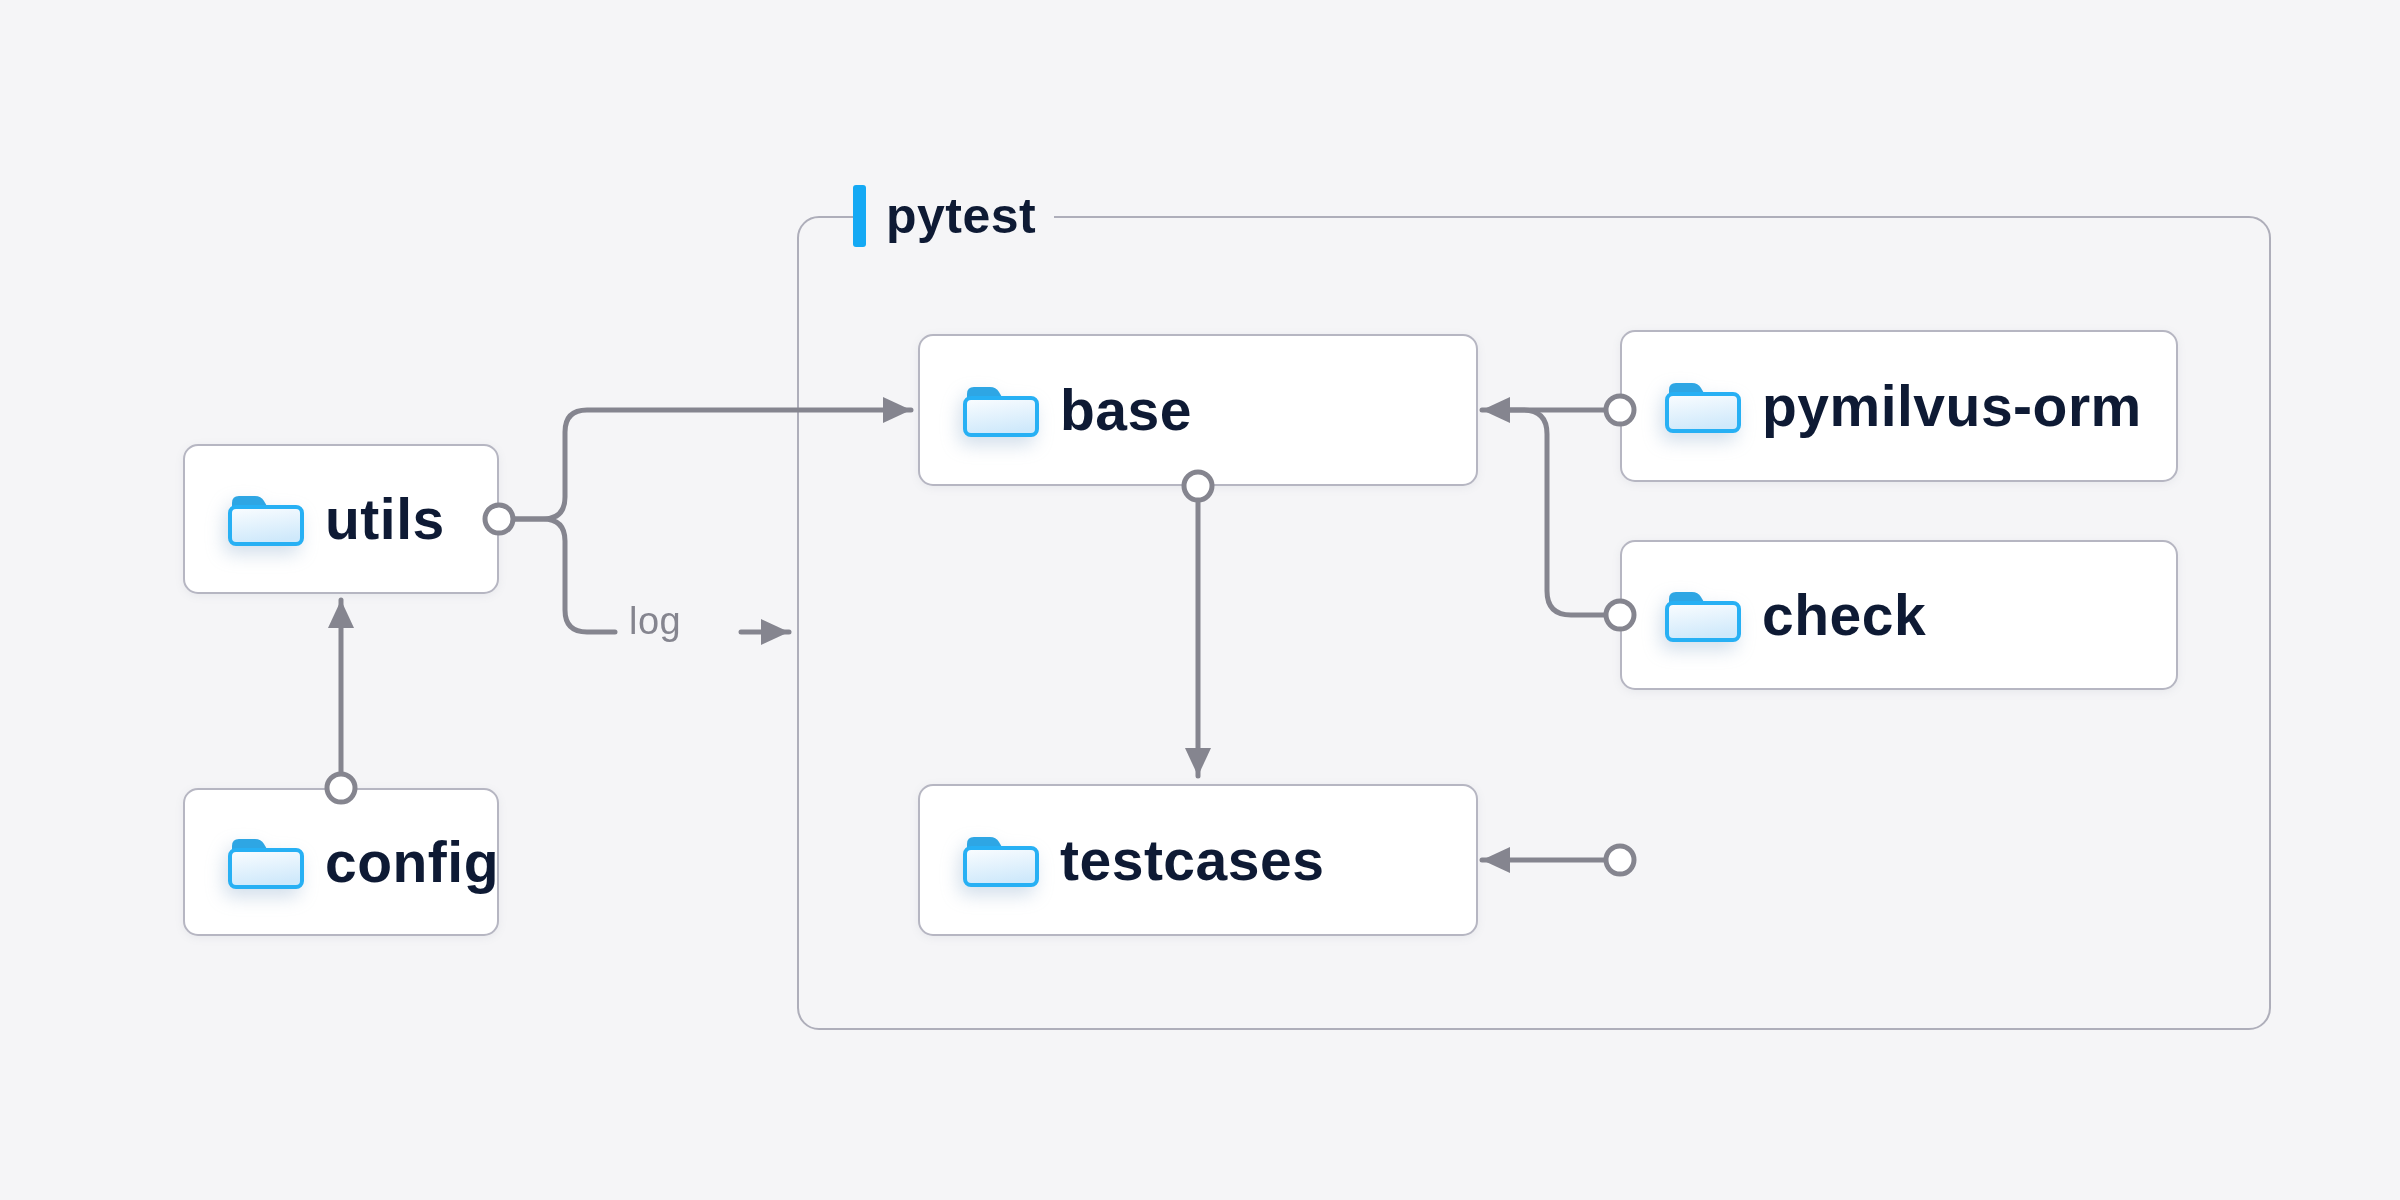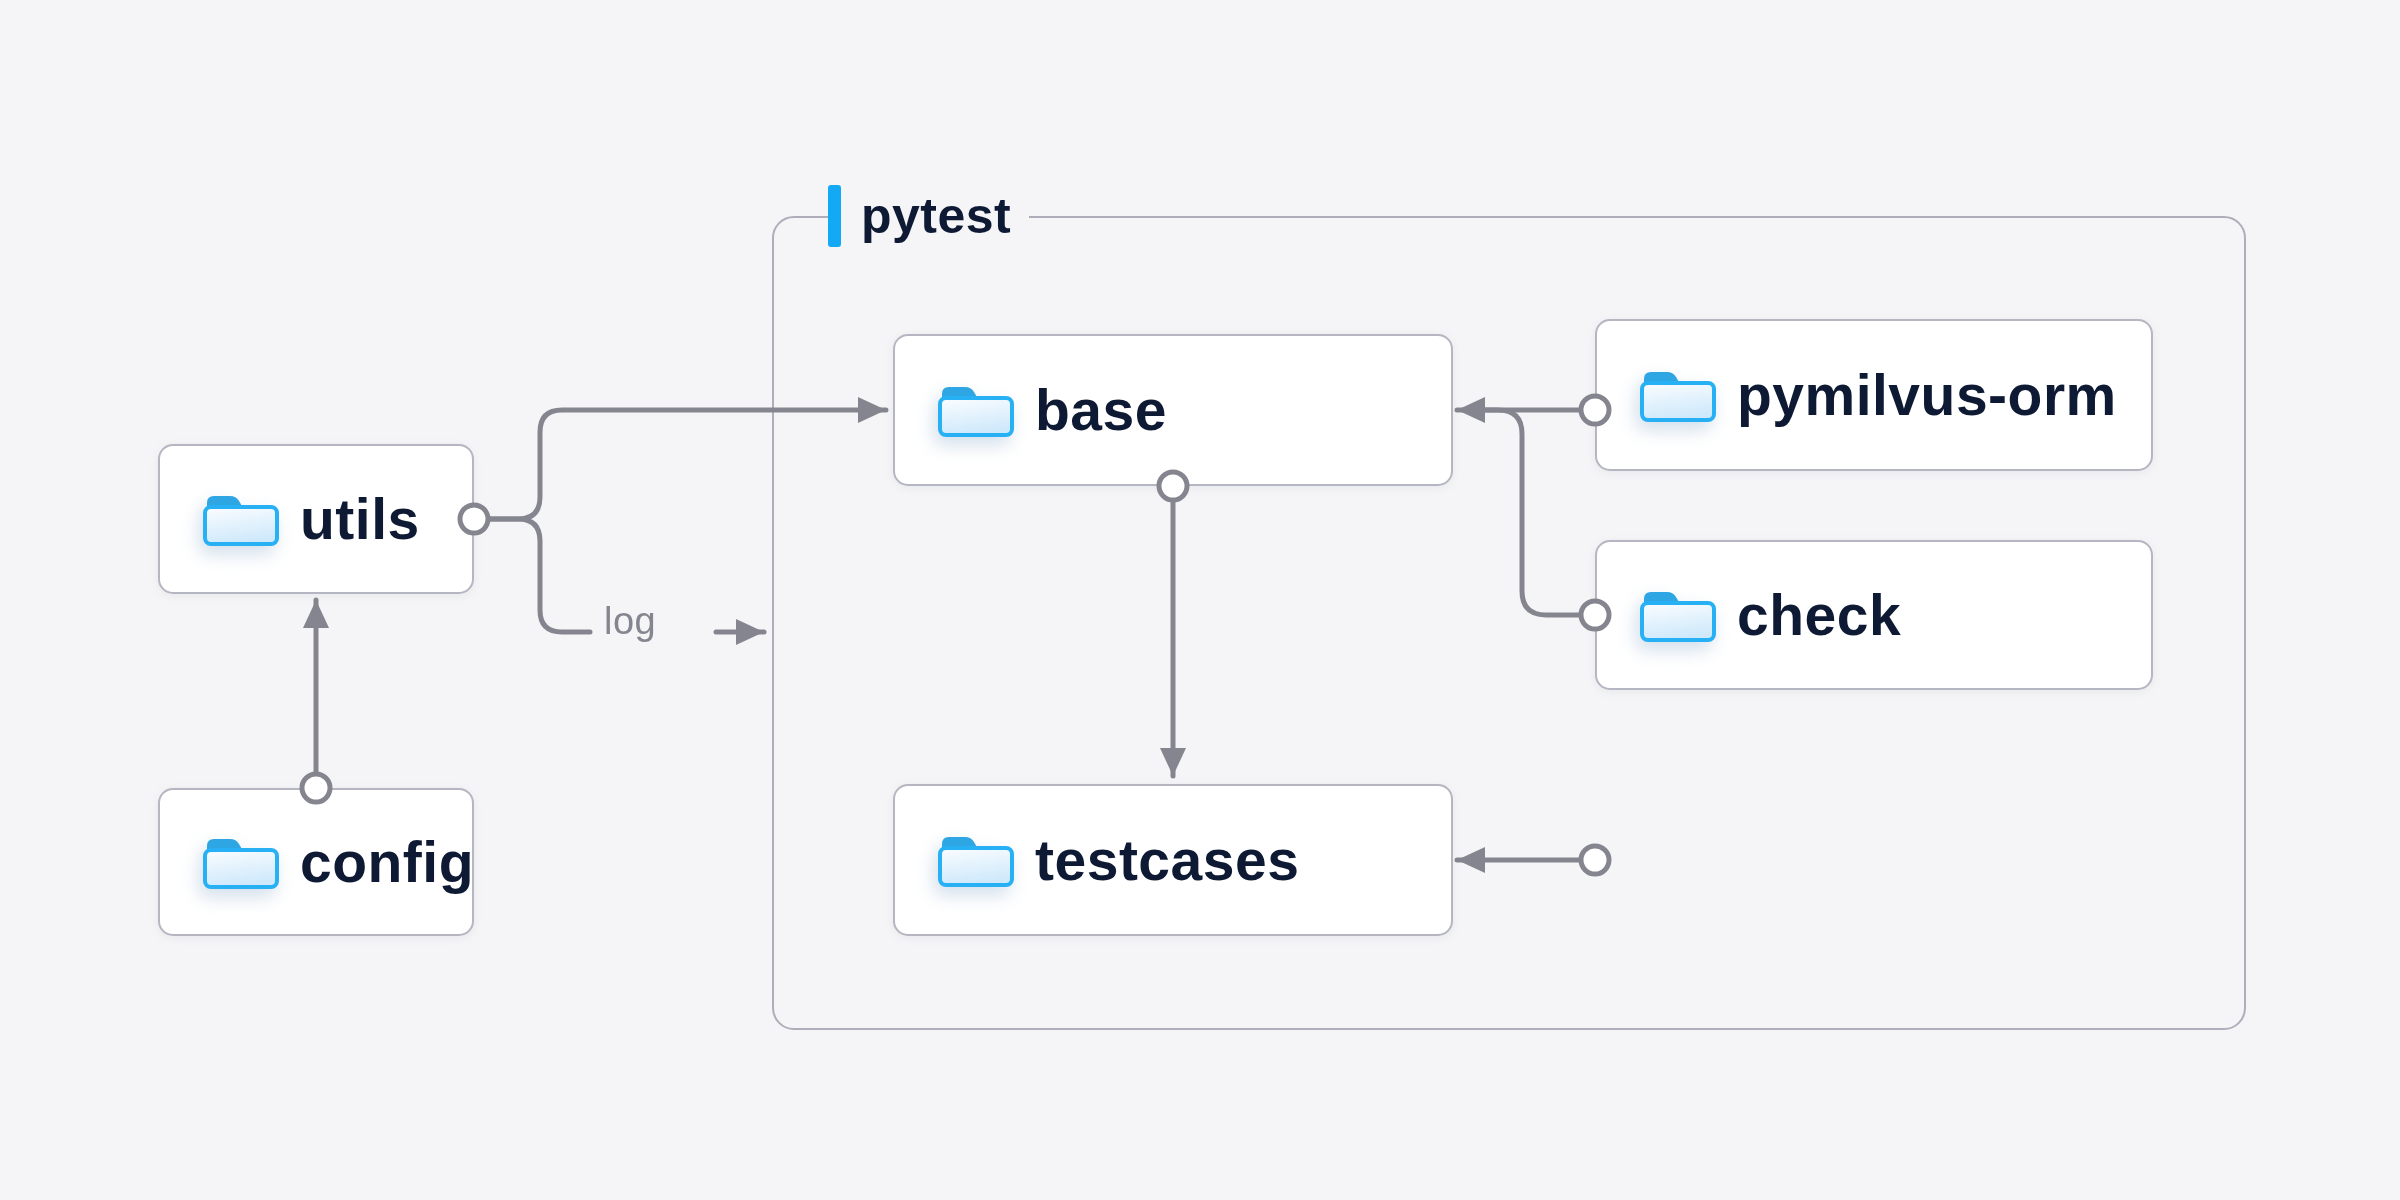--- a/index.html
+++ b/index.html
@@ -3,21 +3,21 @@
 <meta charset="utf-8">
 <style>
   :root{
     --page-bg:#f5f5f7; --edge:#85858f; --box-bg:#ffffff; --box-border:#b6b6c2;
     --container-border:#aeaeba; --text:#0e1a34; --accent:#14a9f4; --log-text:#85858f;
     --folder-stroke:#27b0f4; --folder-tab:#2ea6e4; --folder-fill-top:#fbfdff; --folder-fill-bottom:#cfe9fb;
   }
   *{box-sizing:border-box;margin:0;padding:0;}
   html,body{width:2400px;height:1200px;overflow:hidden;}
   body{background:var(--page-bg);font-family:"Liberation Sans","DejaVu Sans",sans-serif;}
-  .stage{position:relative;width:1992px;height:1200px;background:var(--page-bg);}
+  .stage{position:relative;width:1992px;height:1200px;background:var(--page-bg);margin-left:25px;}
 
   .group{position:absolute;border:2px solid var(--container-border);border-radius:22px;background:transparent;}
 
   .group-label{position:absolute;display:flex;align-items:center;gap:20px;height:64px;
     background:var(--page-bg);padding:0 18px 0 0;z-index:5;}
   .accent-bar{width:13px;height:62px;background:var(--accent);border-radius:3px;flex:0 0 auto;}
   .group-label-text{font-size:50px;font-weight:700;color:var(--text);letter-spacing:.5px;line-height:1;}
 
   .node{position:absolute;display:flex;align-items:center;gap:20px;padding-left:42px;
     background:var(--box-bg);border:2px solid var(--box-border);border-radius:15px;
@@ -114,21 +114,21 @@
   </div>
 
   <div class="node" style="left:893px;top:784px;width:560px;height:152px">
     <svg class="folder" viewBox="0 0 78 56" aria-hidden="true">
       <path class="ftab" d="M5 22 V12 Q5 5 12 5 H28 Q34 5 37 10 L44 22 Z"></path>
       <rect class="fbody" x="3" y="16" width="72" height="37" rx="6"></rect>
     </svg>
     <span class="nlabel">testcases</span>
   </div>
 
-  <div class="node" style="left:1595px;top:319px;width:558px;height:152px">
+  <div class="node" style="left:1595px;top:330px;width:558px;height:152px">
     <svg class="folder" viewBox="0 0 78 56" aria-hidden="true">
       <path class="ftab" d="M5 22 V12 Q5 5 12 5 H28 Q34 5 37 10 L44 22 Z"></path>
       <rect class="fbody" x="3" y="16" width="72" height="37" rx="6"></rect>
     </svg>
     <span class="nlabel">pymilvus-orm</span>
   </div>
 
   <div class="node" style="left:1595px;top:540px;width:558px;height:150px">
     <svg class="folder" viewBox="0 0 78 56" aria-hidden="true">
       <path class="ftab" d="M5 22 V12 Q5 5 12 5 H28 Q34 5 37 10 L44 22 Z"></path>

